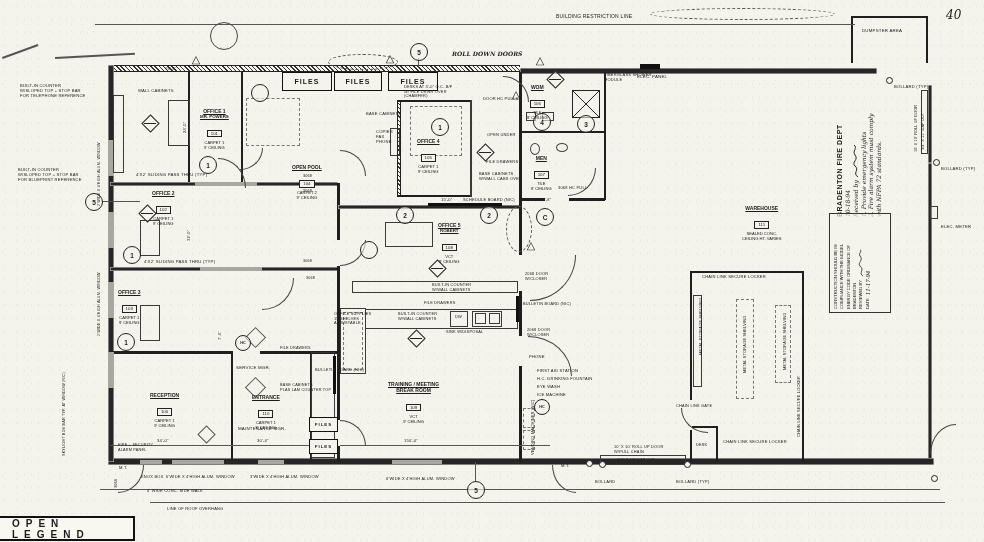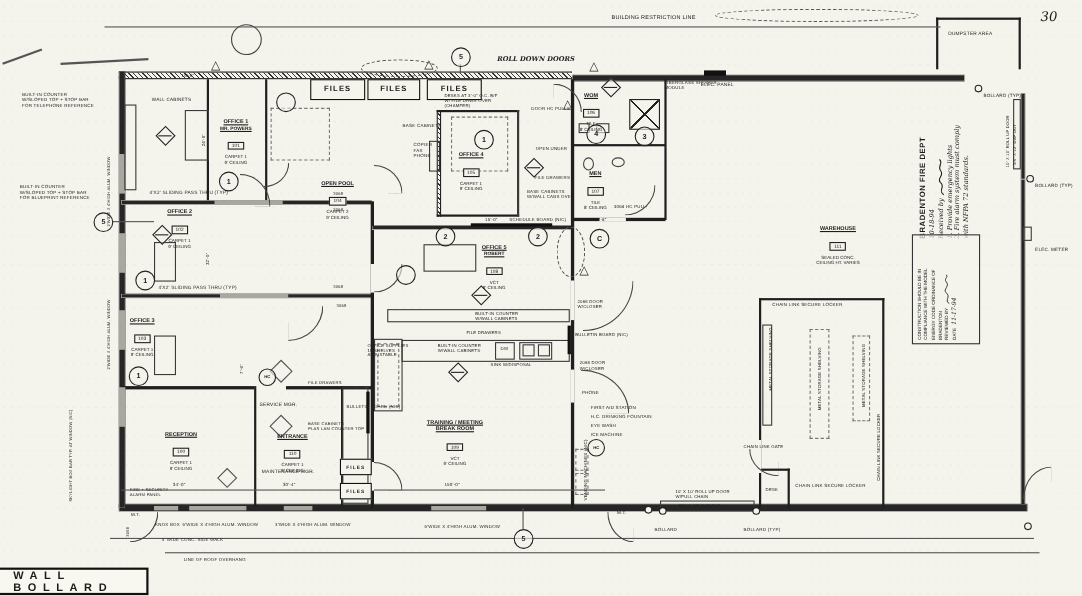--- a/index.html
+++ b/index.html
@@ -351,24 +351,24 @@
 9' CEILING</span></div>
       <div class="room" style="left: 388px; top: 381px;"><span class="rname">TRAINING / MEETING
 BREAK ROOM</span><span class="rnum">109</span><span class="rfin">VCT
 9' CEILING</span></div>
       <div class="room" style="left: 252px; top: 394px;"><span class="rname">ENTRANCE</span><span class="rnum">110</span><span class="rfin">CARPET 1
 9' CEILING</span></div>
       <div class="room" style="left: 742px; top: 205px;"><span class="rname">WAREHOUSE</span><span class="rnum">111</span><span class="rfin">SEALED CONC.
 CEILING HT. VARIES</span></div>
     </div>
 
-  <div id="pageno">30</div>
+  <div id="pageno">40</div>
 
   <div id="legend">
-    <span>WALL BOLLARD</span>
+    <span>OPEN LEGEND</span>
   </div>
 
   <div id="fdnotes">
     <div class="fd-title">BRADENTON FIRE DEPT</div>
     <div class="fd-hand">10-18-94</div>
     <div class="fd-hand">
       <span>Received by</span>
       <svg class="sig" width="34" height="8" viewBox="0 0 34 8">
           <path d="M1,6 C5,0 8,8 12,3 C16,-1 18,7 23,3 C27,0 30,6 33,2" fill="none" stroke="#222" stroke-width="1"></path>
         </svg>

